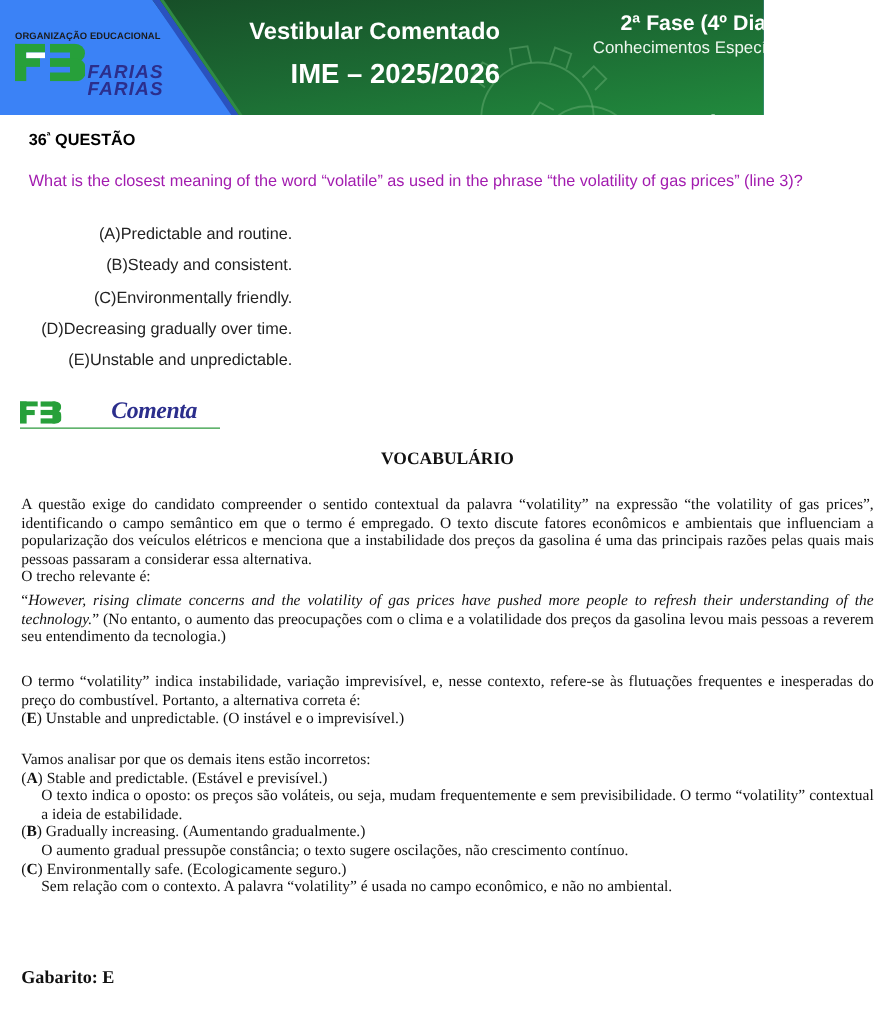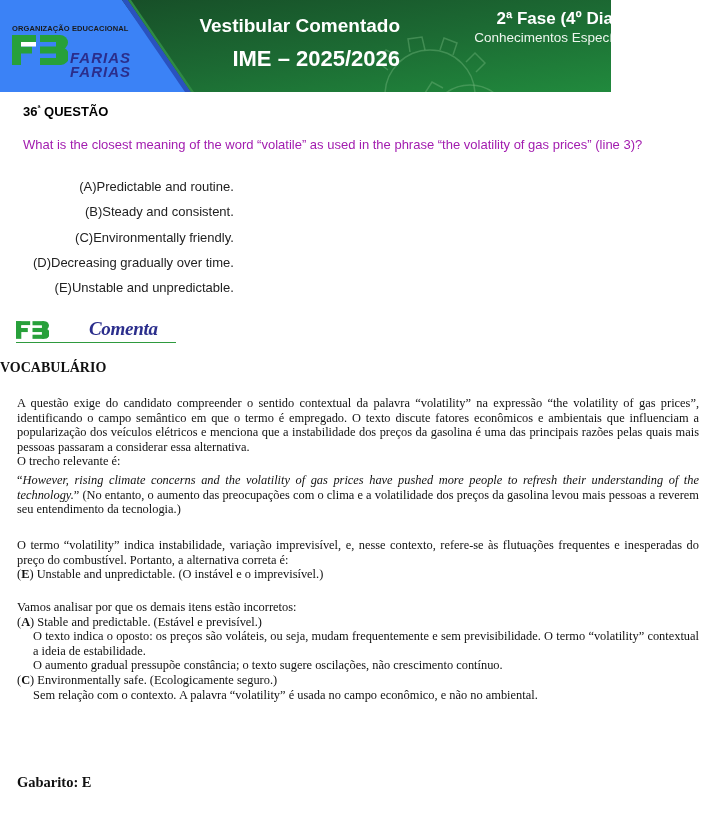--- a/index.html
+++ b/index.html
@@ -29,21 +29,21 @@
     .options { position: absolute; left: 23px; top: 178px; font-family: "Liberation Sans", sans-serif; font-size: 13px; color: #222; }
     .option { height: 25.3px; line-height: 18px; white-space: nowrap; text-align: right; }
     .option .letter { display: inline-block; width: 28px; }
 
     
     .comenta { position: absolute; left: 16px; top: 318px; width: 160px; height: 26px; }
     .comenta-word { position: absolute; left: 37px; top: 0; font-family: Liberation Serif, serif; font-weight: bold; font-style: italic; font-size: 19px; color: #2b2e8c; letter-spacing: -0.3px; margin-left: 36px; }
     .comenta-line { position: absolute; left: 0; top: 24px; width: 160px; height: 1px; background: #2e9a3e; }
 
     
-    .vocab-title { position: absolute; left: 0; width: 716px; top: 360px; text-align: left; font-family: "Liberation Serif", serif; font-weight: bold; font-size: 14px; color: #111; }
+    .vocab-title { position: absolute; left: 0; width: 716px; top: 360px; text-align: center; font-family: "Liberation Serif", serif; font-weight: bold; font-size: 14px; color: #111; }
     .body-text { position: absolute; left: 17px; width: 682px; font-family: Liberation Serif, serif; font-size: 12.4px; line-height: 14.6px; color: #111; }
     .justify { text-align: justify; text-align-last: left; }
     .p1 { top: 396px; }
     .p2 { top: 463px; }
     .p3 { top: 538px; }
     .p4 { top: 600px; }
     .indent { padding-left: 16px; }
     .gabarito { position: absolute; left: 17px; top: 774px; font-family: Liberation Serif, serif; font-weight: bold; font-size: 14.5px; color: #111; }
     i { font-style: italic; }
     b { font-weight: bold; }
@@ -153,20 +153,21 @@
 </div>
 
 <div class="body-text p4">
   <div>Vamos analisar por que os demais itens estão incorretos:</div>
 
   <div>
     <div>(<b>A</b>)<span> Stable and predictable. (Estável e previsível.)</span></div>
     <div class="indent justify">O texto indica o oposto: os preços são voláteis, ou seja, mudam frequentemente e sem previsibilidade. O termo “volatility” contextual a ideia de estabilidade.</div>
   </div>
   <div>
+    <div>(<b>B</b>)<span> Gradually increasing. (Aumentando gradualmente.)</span></div>
     <div class="indent">O aumento gradual pressupõe constância; o texto sugere oscilações, não crescimento contínuo.</div>
   </div>
   <div>
     <div>(<b>C</b>)<span> Environmentally safe. (Ecologicamente seguro.)</span></div>
     <div class="indent">Sem relação com o contexto. A palavra “volatility” é usada no campo econômico, e não no ambiental.</div>
   </div>
 </div>
 
 <div class="gabarito">Gabarito: E</div>
 

